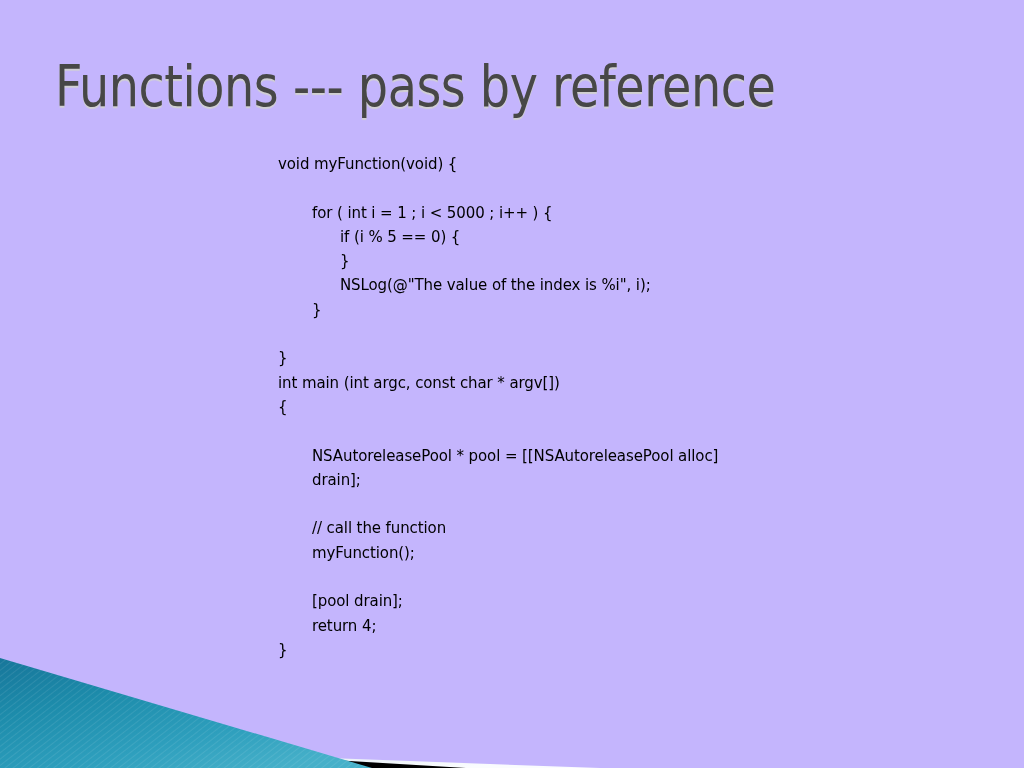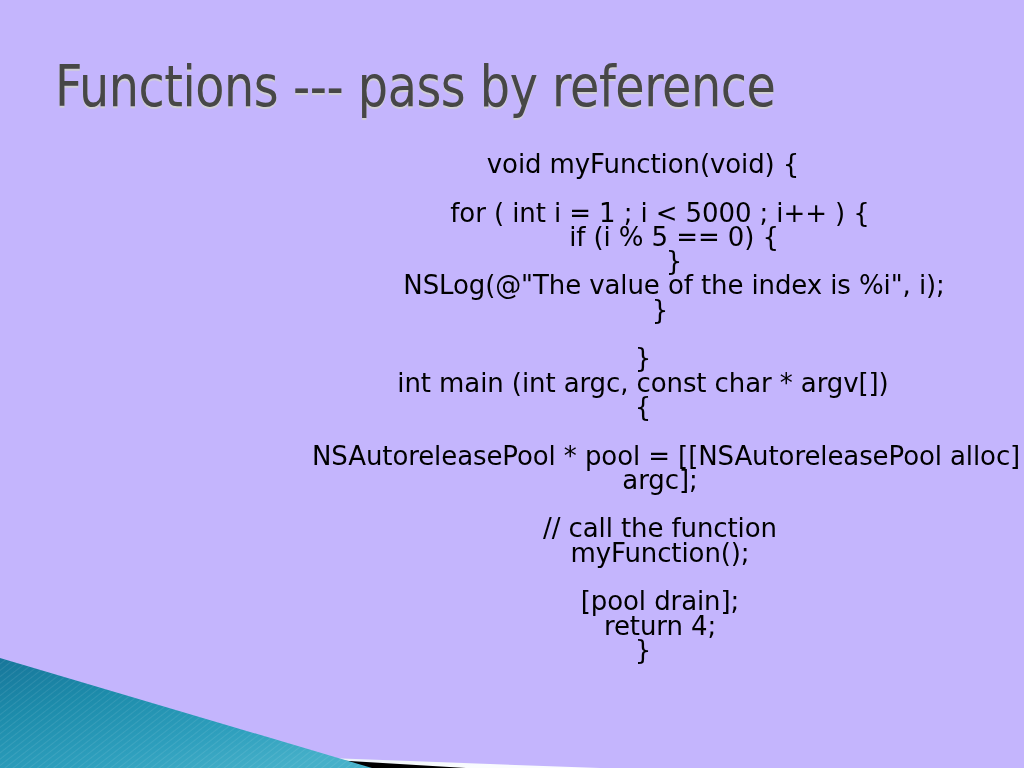--- a/index.html
+++ b/index.html
@@ -46,26 +46,25 @@
 
   
   #code-body {
     position: absolute;
     left: 278px;
     top: 152px;
     width: 730px;
   }
   .code-line {
     font-family: "DejaVu Sans", sans-serif;
-    font-size: 26px;
+    font-size: 15px;
     line-height: 24.3px;
     color: #000000;
     white-space: pre;
     letter-spacing: -0.1px;
-    text-align: center;
   }
   .code-line.blank {
     height: 24.3px;
   }
   .ind-0 { padding-left: 0px; }
   .ind-1 { padding-left: 34px; }
   .ind-2 { padding-left: 62px; }
   .ind-3 { padding-left: 94px; }
 
   
@@ -99,21 +98,21 @@
       <div class="code-line ind-2">if (i % 5 == 0) {</div>
       <div class="code-line ind-2">}</div>
       <div class="code-line ind-2">NSLog(@"The value of the index is %i", i);</div>
       <div class="code-line ind-1">}</div>
       <div class="code-line ind-0 blank"></div>
       <div class="code-line ind-0">}</div>
       <div class="code-line ind-0">int main (int argc, const char * argv[])</div>
       <div class="code-line ind-0">{</div>
       <div class="code-line ind-0 blank"></div>
       <div class="code-line ind-1">NSAutoreleasePool * pool = [[NSAutoreleasePool alloc]</div>
-      <div class="code-line ind-1">argc];</div>
+      <div class="code-line ind-1">drain];</div>
       <div class="code-line ind-0 blank"></div>
       <div class="code-line ind-1">// call the function</div>
       <div class="code-line ind-1">myFunction();</div>
       <div class="code-line ind-0 blank"></div>
       <div class="code-line ind-1">[pool drain];</div>
       <div class="code-line ind-1">return 4;</div>
       <div class="code-line ind-0">}</div>
     </div>
 
   <div id="corner-decor">

